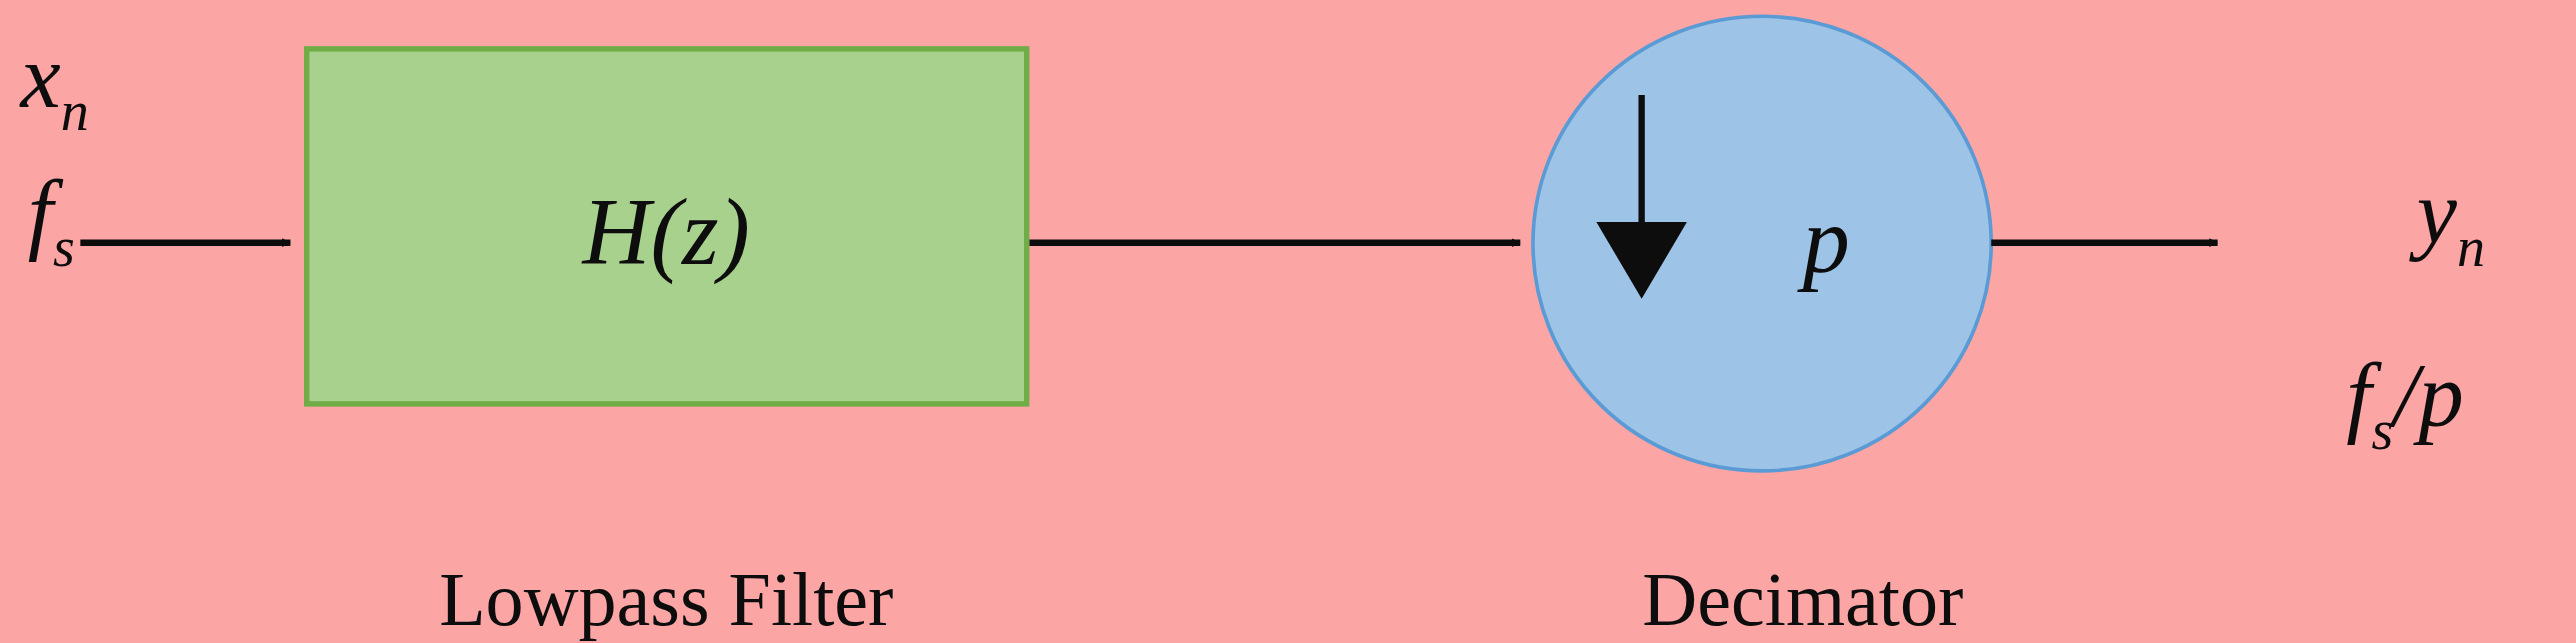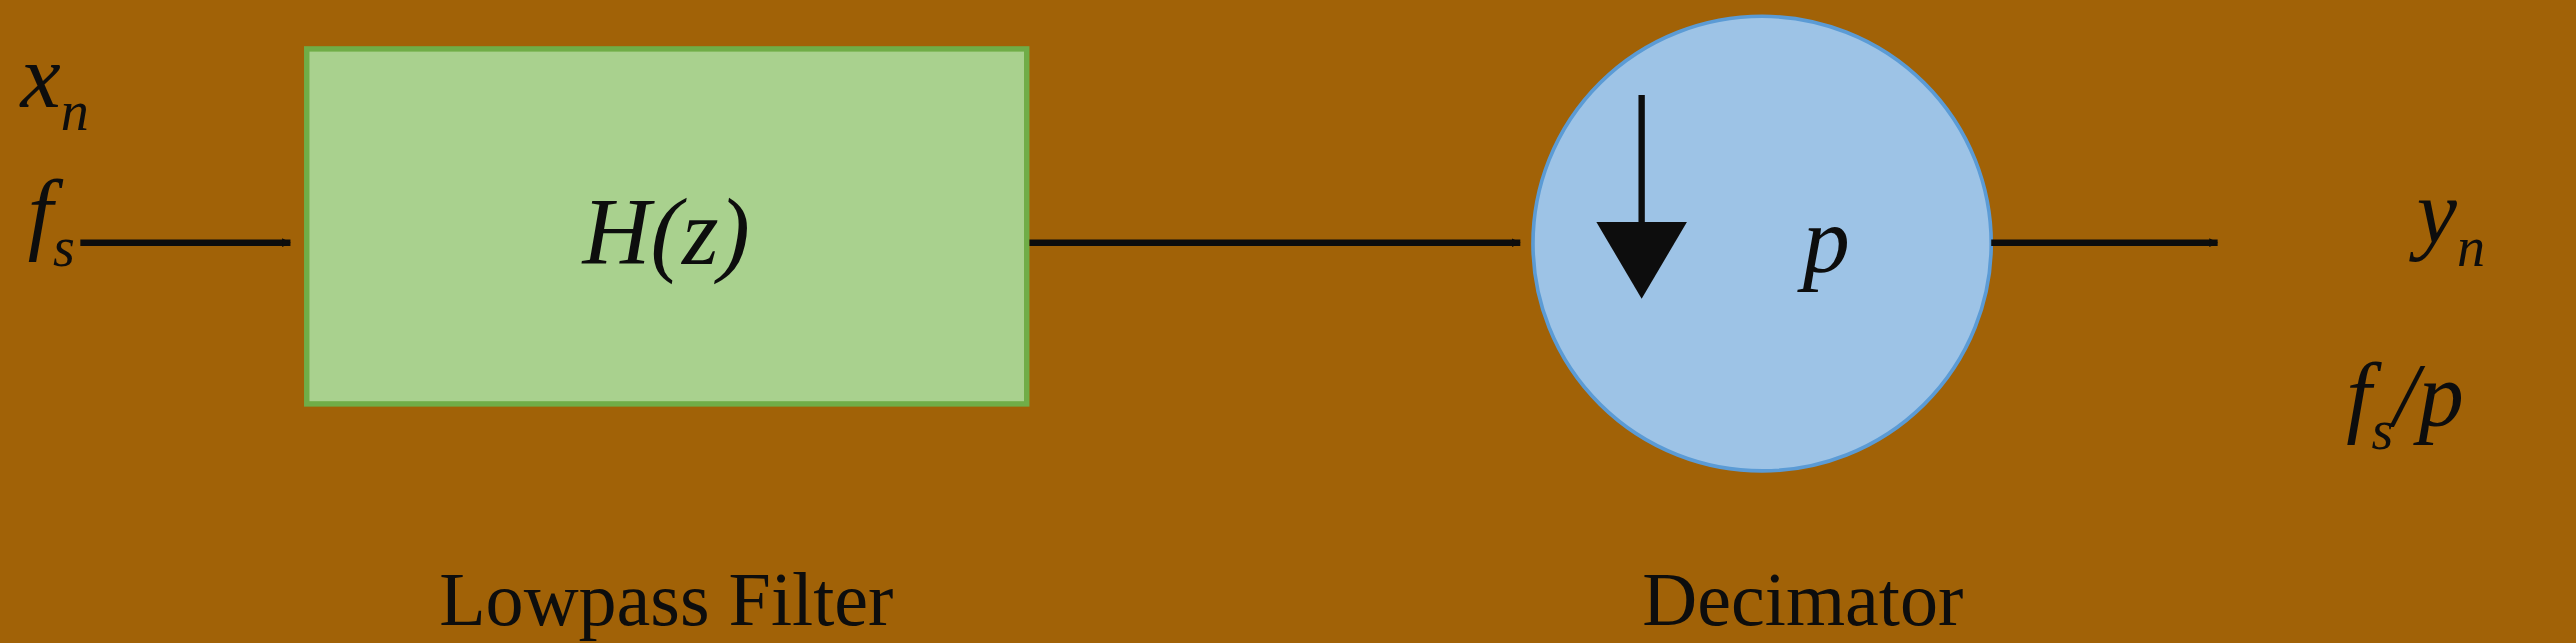--- a/index.html
+++ b/index.html
@@ -36,21 +36,21 @@
     font-style: normal;
     fill: #0d0d0d;
   }
   .sub {
     font-size: 0.62em;
   }
 </style>
 </head>
 <body>
 
-<div id="diagram-root" style="background: #a16207;">
+<div id="diagram-root" style="background: #fca5a5;">
 
   <svg id="diagram-svg" viewBox="0 0 2843 710" xmlns="http://www.w3.org/2000/svg">
 
     <defs>
       <marker id="arrowhead-solid" markerWidth="10" markerHeight="10" refX="9.4" refY="5" orient="auto" markerUnits="userSpaceOnUse" viewBox="0 0 10 10">
         <path d="M 0.2 0.2 L 9.8 5 L 0.2 9.8 z" fill="#0d0d0d"></path>
       </marker>
     </defs>
 
     <text class="math" x="22" y="118" font-size="100">

